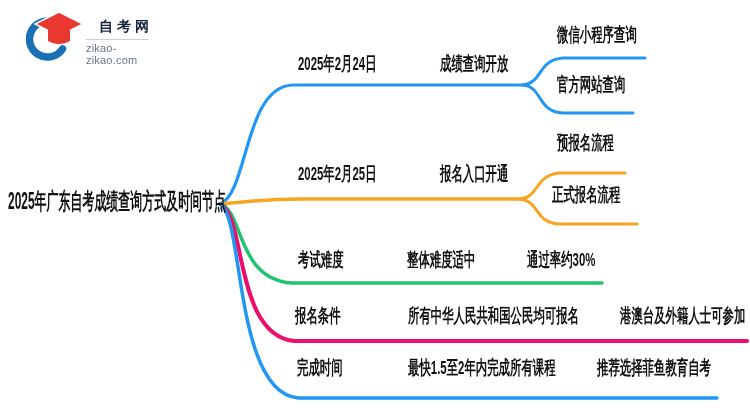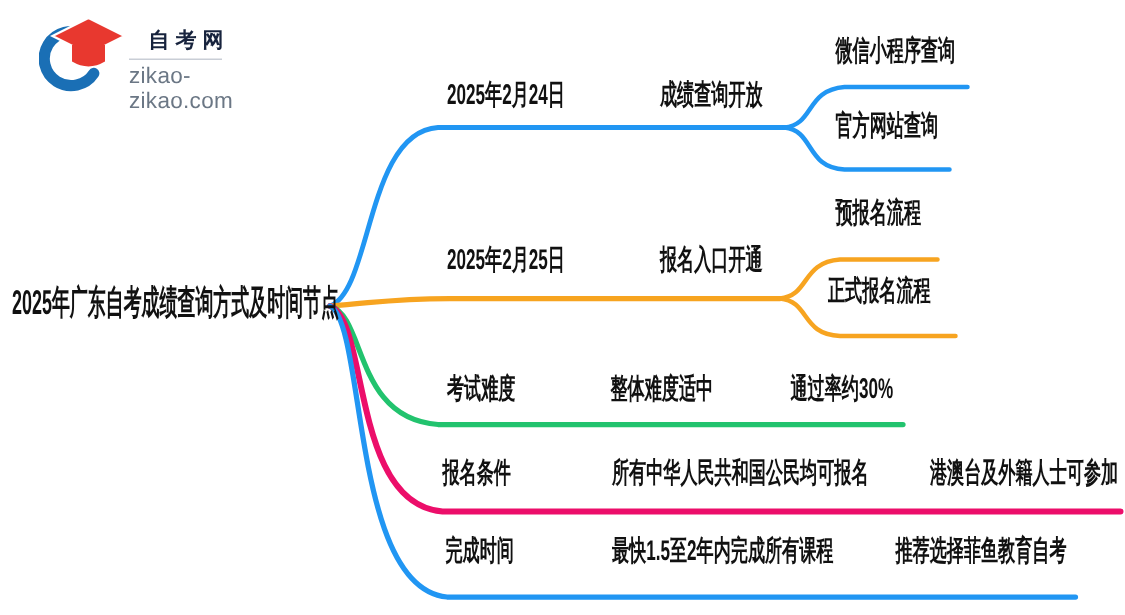--- a/index.html
+++ b/index.html
@@ -25,21 +25,21 @@
   }
   
   .logo{position:absolute;left:26px;top:8px;width:150px;height:54px;}
   .logo-mark{position:absolute;left:0;top:0;}
   .logo-text{position:absolute;left:60px;top:10px;width:80px;}
   .logo-title{
     font-size:14px;font-weight:bold;color:#17233d;
     letter-spacing:4px;text-align:center;display:block;
   }
   .logo-divider{height:1px;background:#c9ced6;margin:3px 0 2px 0;width:62px;}
-  .logo-domain{font-size:15px;color:#6b7785;display:block;letter-spacing:0.2px;}
+  .logo-domain{font-size:11px;color:#6b7785;display:block;letter-spacing:0.2px;}
 </style>
 </head>
 <body>
 
 <div class="stage">
 
   <svg class="lines" width="750" height="410" viewBox="0 0 750 410">
 
     <path d="M220,204 C248,194 244,88 292,85 L523,85" fill="none" stroke-width="3.2" stroke-linecap="round" stroke="#2196f3"></path>
     <path d="M523,85 C543,83 537,60 563,58 L645,58" fill="none" stroke-width="3" stroke-linecap="round" stroke="#2196f3"></path>

